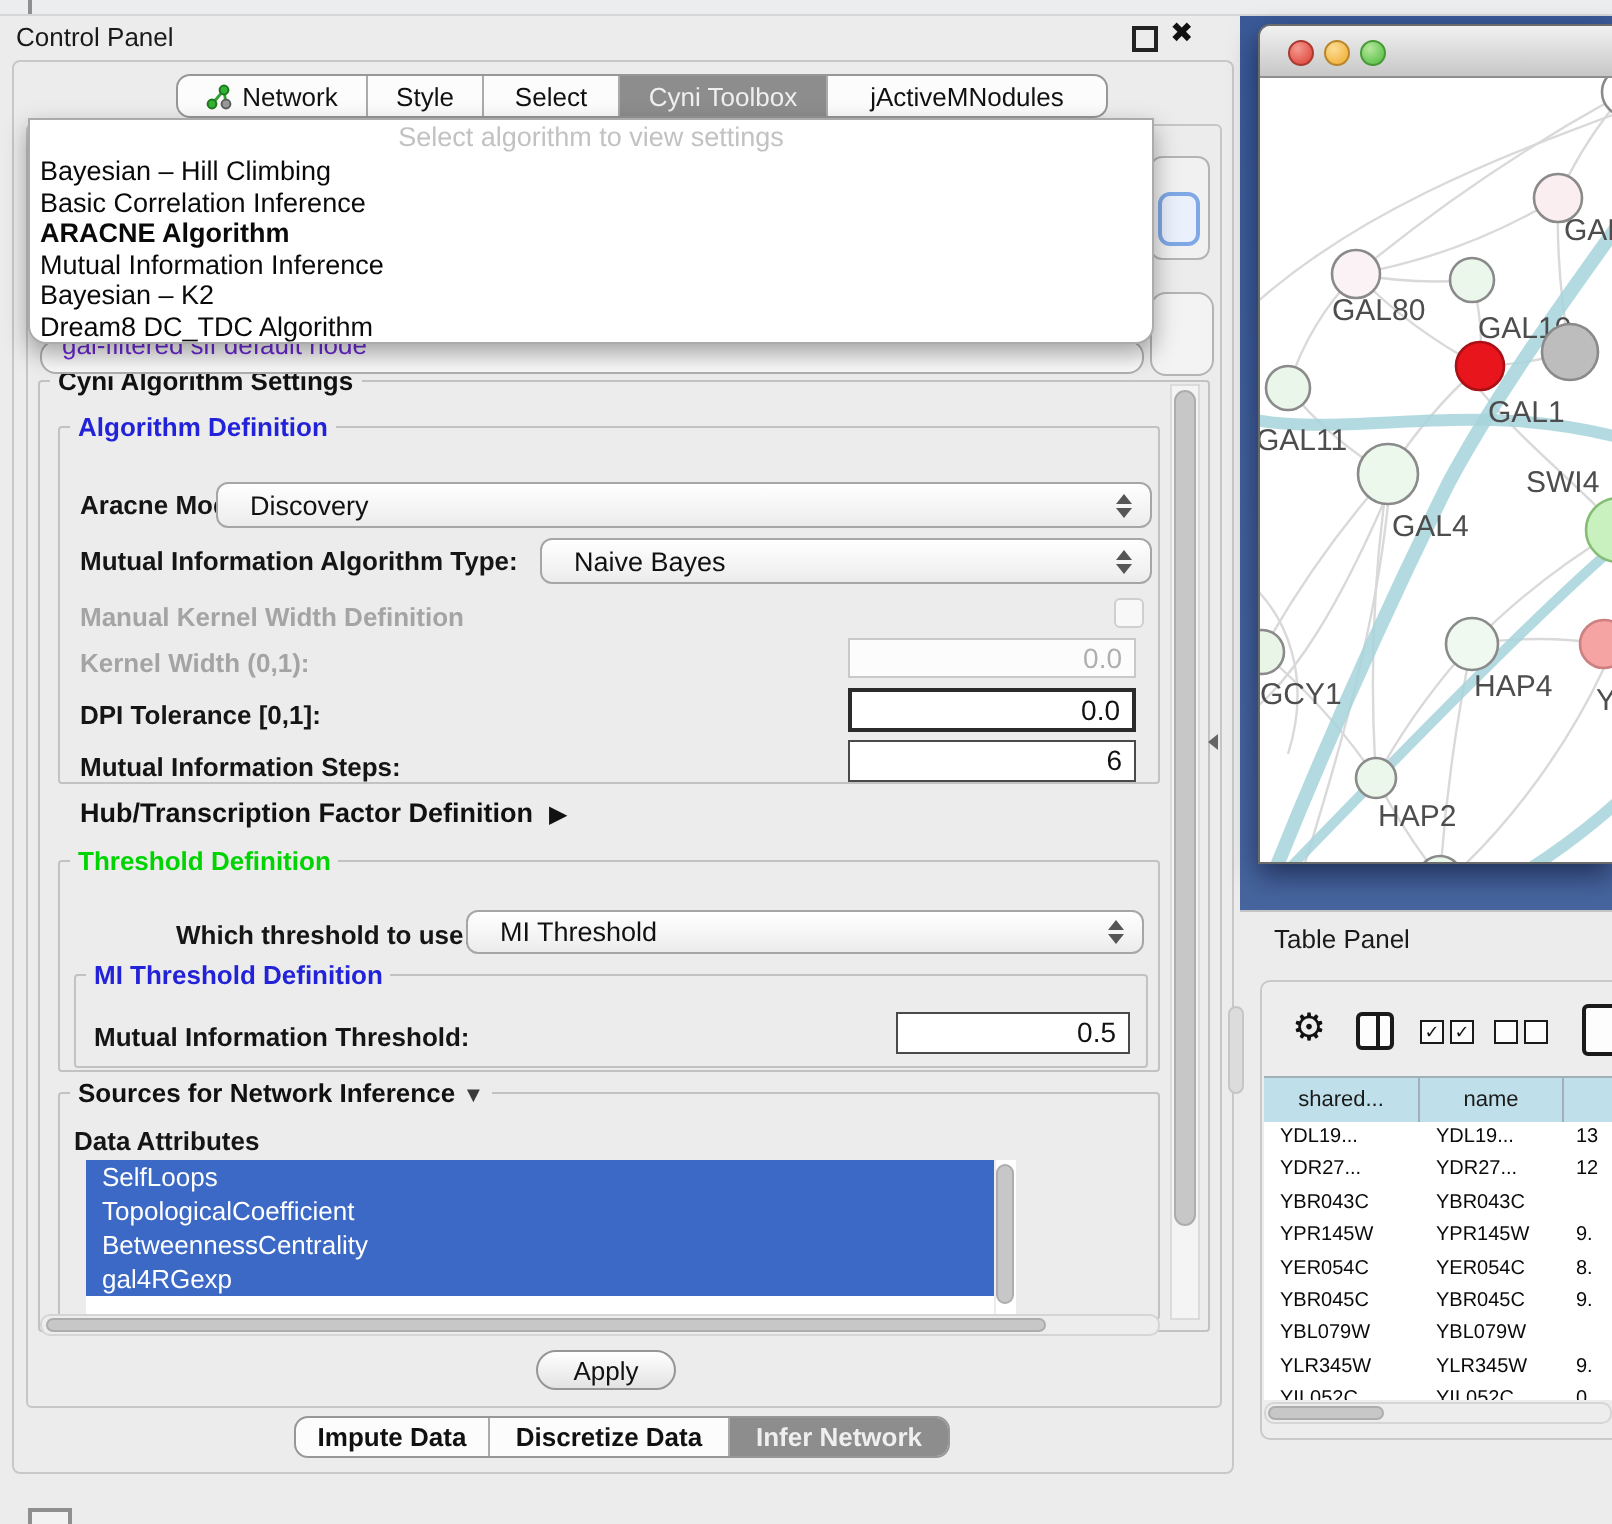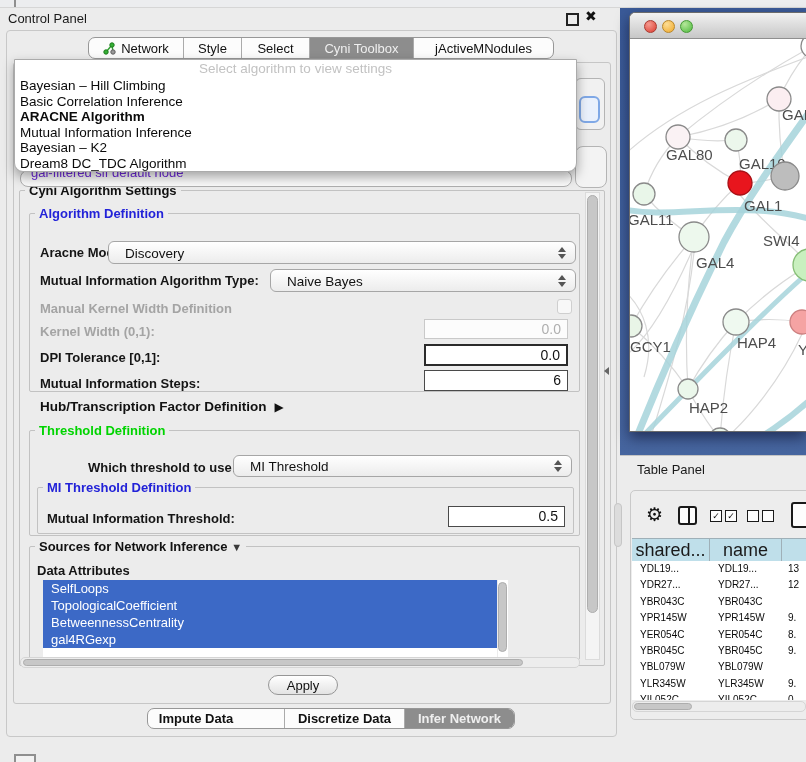--- a/index.html
+++ b/index.html
@@ -78,21 +78,21 @@
   .tp-title{left:637px;top:462px;font-size:13px;color:#1A1A1A;}
   .tp-titlebar-line{left:620px;top:455px;width:186px;height:1px;background:#C4C4C4;}
   .tp-inner{left:630px;top:490px;width:200px;height:230px;border:1px solid #C9C9C9;border-radius:5px;background:#EDEDED;box-sizing:border-box;}
   .gear{font-size:19px;color:#111;line-height:19px;}
   .colicon{width:15px;height:15px;border:2px solid #1A1A1A;border-radius:3px;position:relative;background:#FDFDFD;}
   .colicon i{position:absolute;left:50%;top:0;width:2px;height:100%;background:#1A1A1A;}
   .cb{width:10px;height:10px;border:1.5px solid #1A1A1A;background:#FDFDFD;font-size:9px;line-height:10px;text-align:center;font-weight:bold;color:#111;}
   .pageicon{width:20px;height:22px;border:2px solid #1A1A1A;border-radius:3px;background:#FDFDFD;}
   .tbl-head{left:632px;top:538px;width:174px;height:23px;display:flex;overflow:hidden;border-top:1px solid #9FB0B8;}
   .th{background:var(--tbl-head);border-right:1px solid #9FB0B8;border-bottom:1px solid #9FB0B8;box-sizing:border-box;
-      font-size:18px;color:#1A1A1A;text-align:center;line-height:22px;flex:none;white-space:nowrap;overflow:hidden;}
+      font-size:11px;color:#1A1A1A;text-align:center;line-height:22px;flex:none;white-space:nowrap;overflow:hidden;}
   .tbl-body{left:632px;top:561px;width:174px;height:139px;background:#FFFFFF;overflow:hidden;}
   .tr{display:flex;height:16.4px;line-height:16.4px;}
   .td{flex:none;font-size:10px;color:#0A0A0A;padding-left:8px;box-sizing:border-box;white-space:nowrap;overflow:hidden;}
   
   .divider-arrow{left:604px;top:367px;width:0;height:0;border-top:4px solid transparent;border-bottom:4px solid transparent;border-right:5px solid #666;}
   .mini-thumb{left:614px;top:503px;width:8px;height:44px;background:#DCDCDC;border:1px solid #C6C6C6;border-radius:4px;box-sizing:border-box;}
   .bl-square{left:14px;top:754px;width:22px;height:14px;border:2px solid #8F8F8F;background:#F2F2F2;box-sizing:border-box;}
   svg text{font-family:"Liberation Sans","DejaVu Sans",sans-serif;}
 </style>
 </head>
@@ -222,21 +222,21 @@
 
   <div class="abs sb-track-h" style="left:20px;top:657px;width:560px;height:11px;"></div>
   <div class="abs sb-thumb" style="left:23px;top:659px;width:500px;height:7px;"></div>
 
   <div class="abs btn" style="left:268px;top:675px;width:70px;height:20px;">Apply</div>
 
   <div class="abs tabbar" style="left:147px;top:708px;height:21px;">
     <div class="tab" style="width:96px;font-weight:600;">
       <span>Impute Data</span>
     </div>
-    <div class="tab" style="width:120px;font-weight:600;margin-left:40px;">
+    <div class="tab" style="width:120px;font-weight:600;">
       <span>Discretize Data</span>
     </div>
     <div class="tab active" style="width:110px;font-weight:600;">
       <span>Infer Network</span>
     </div>
   </div>
 
   <div class="abs popup">
     <div class="popup-hint">Select algorithm to view settings</div>
     <div id="algo-list">

